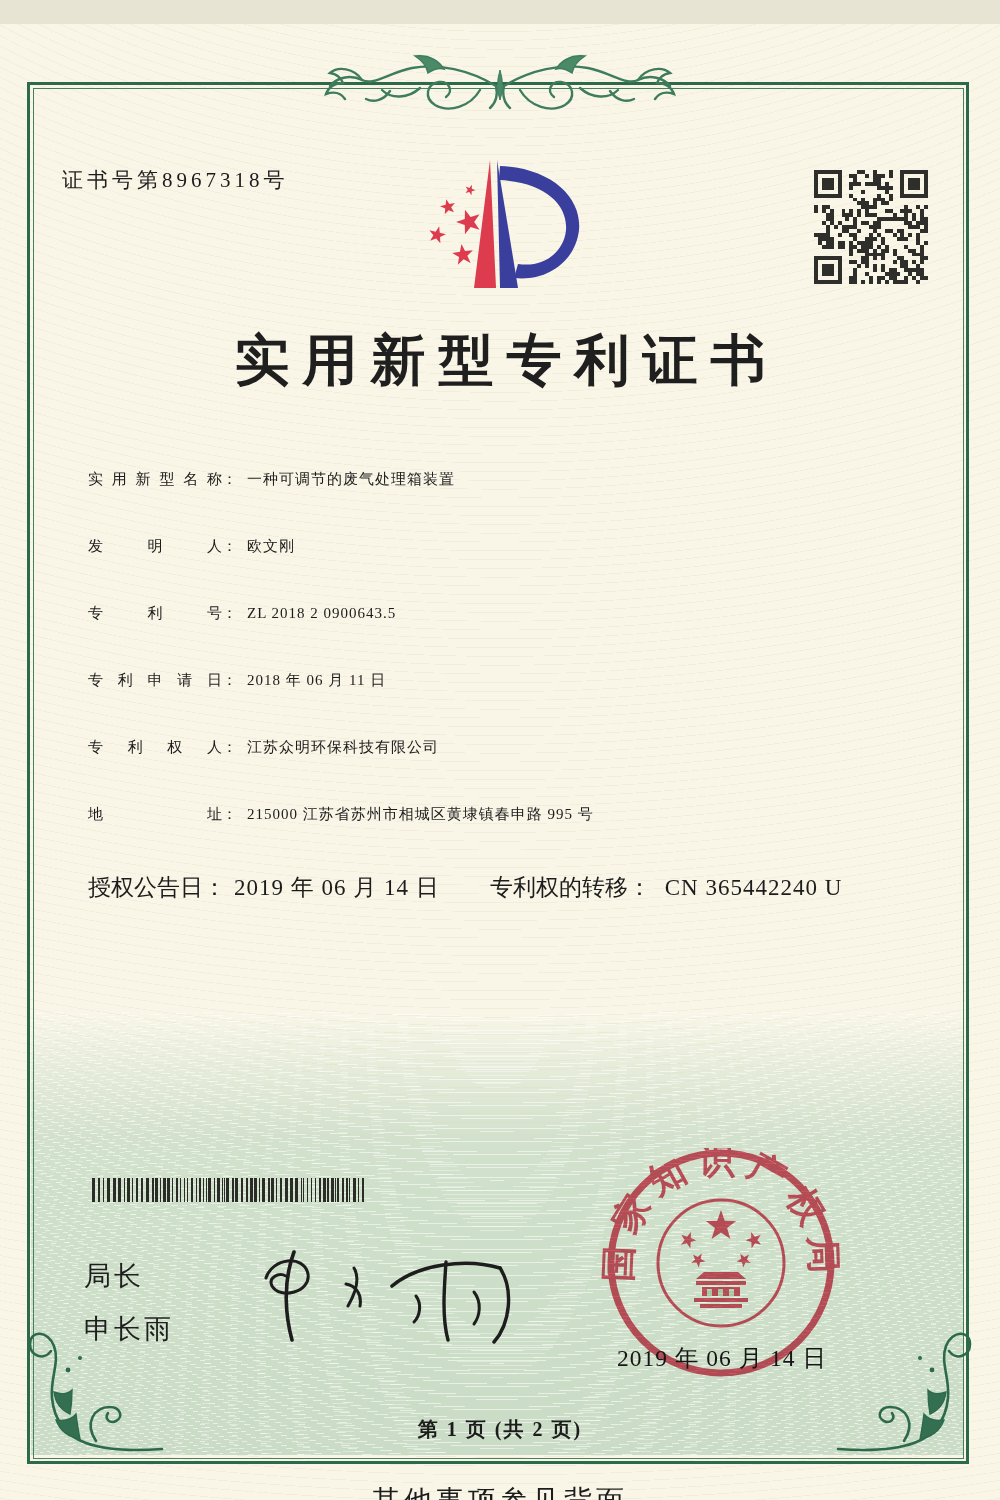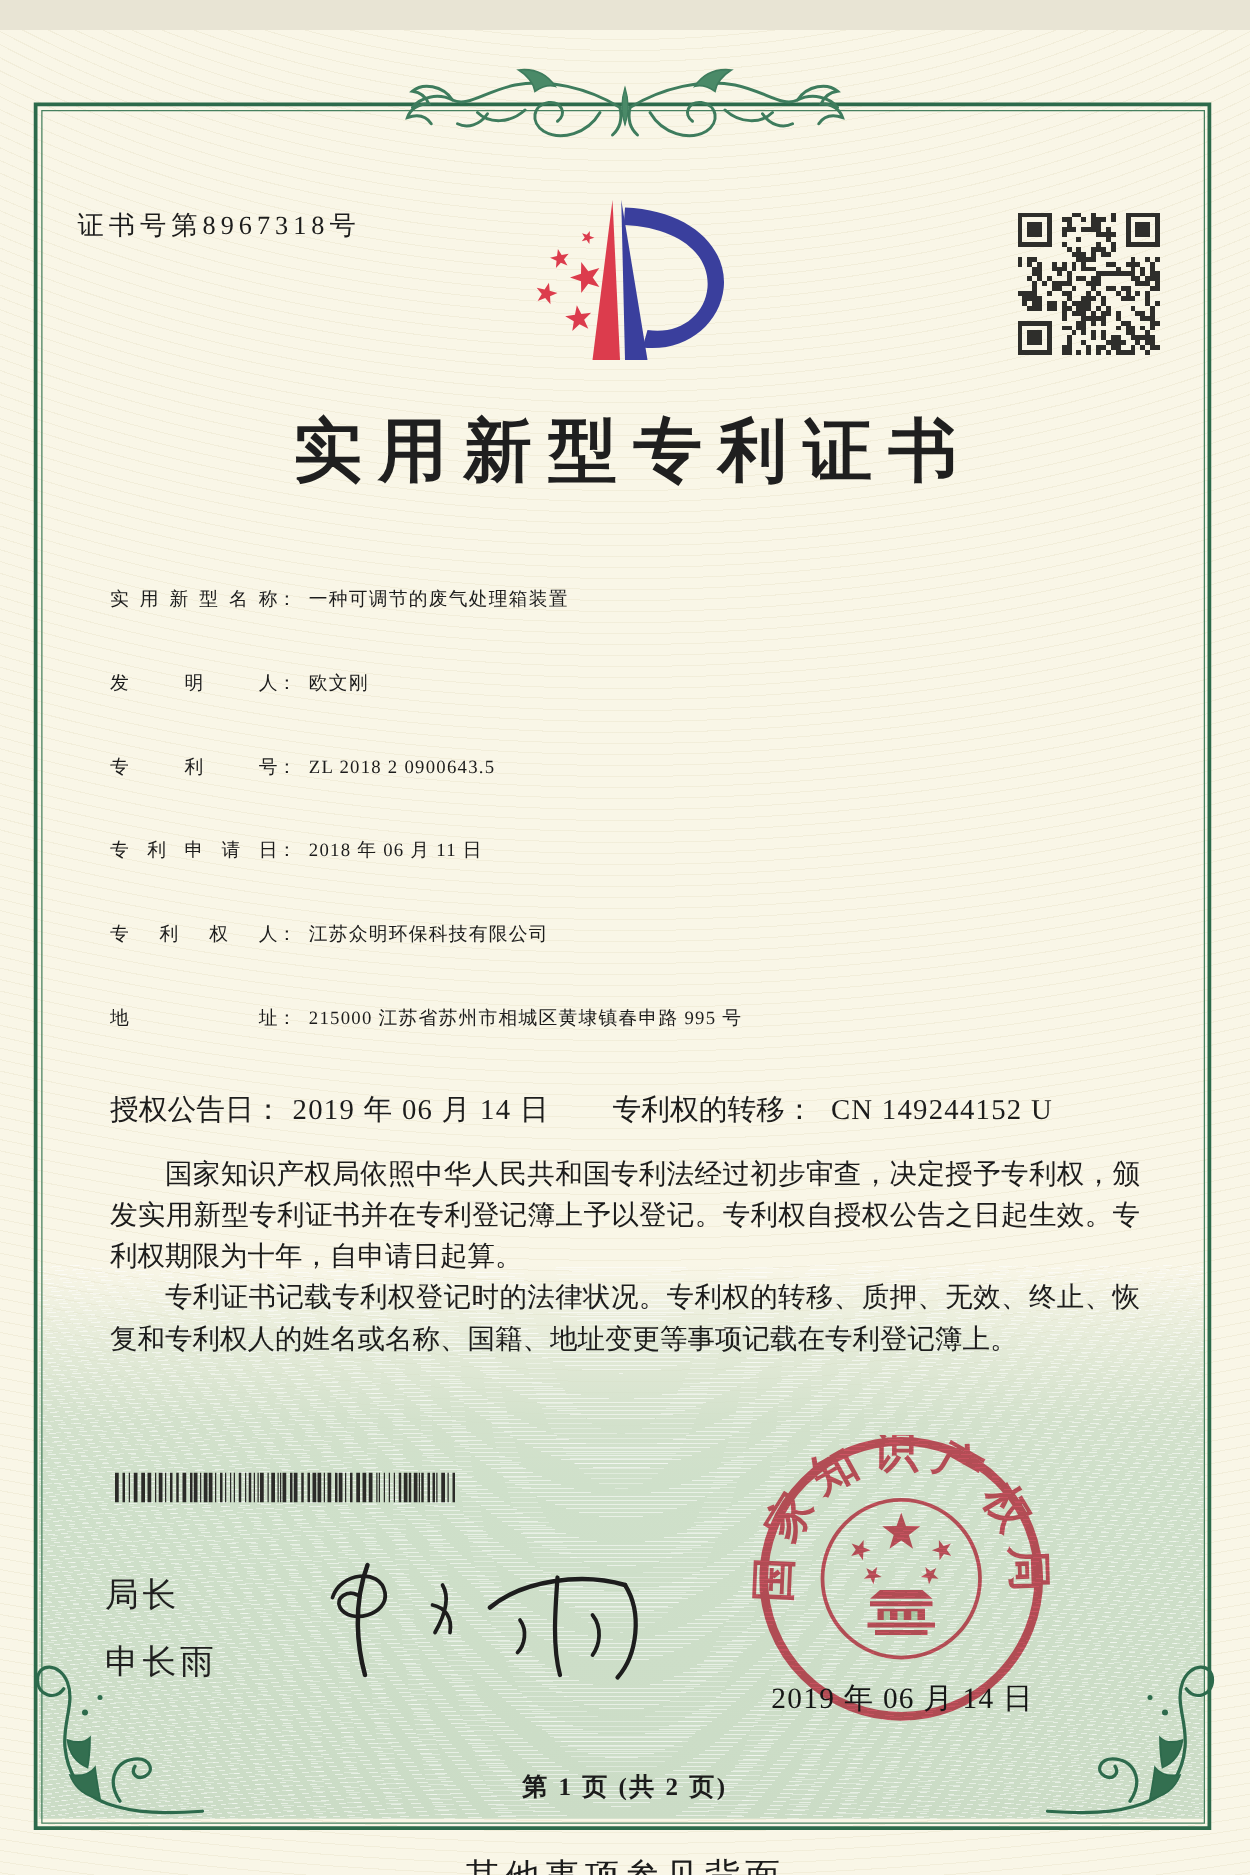--- a/index.html
+++ b/index.html
@@ -131,26 +131,22 @@
       <span class="field-value">215000  江苏省苏州市相城区黄埭镇春申路 995 号</span>
     </div>
     <div class="grant-row">
       <span class="grant-left">
         <span>授权公告日</span>
           <span>：</span>
         <span class="field-value">2019 年 06 月 14 日</span>
       </span>
       <span>
         <span>专利权的转移</span><span>：</span>
-        <span class="field-value">CN 149244152 U</span>
+        <span class="field-value">CN 365442240 U</span>
       </span>
-    </div>
-    <div class="paragraphs">
-      <p>国家知识产权局依照中华人民共和国专利法经过初步审查，决定授予专利权，颁发实用新型专利证书并在专利登记簿上予以登记。专利权自授权公告之日起生效。专利权期限为十年，自申请日起算。</p>
-      <p>专利证书记载专利权登记时的法律状况。专利权的转移、质押、无效、终止、恢复和专利权人的姓名或名称、国籍、地址变更等事项记载在专利登记簿上。</p>
     </div>
   </div>
 
   <svg class="barcode" width="274" height="24" viewBox="0 0 274 24" preserveAspectRatio="none">
     <path id="barcode-bars" fill="#2b2b28" d="M0 0h3v24h-3zM6 0h2v24h-2zM11 0h1v24h-1zM15 0h3v24h-3zM21 0h3v24h-3zM26 0h3v24h-3zM32 0h1v24h-1zM35 0h3v24h-3zM40 0h1v24h-1zM44 0h2v24h-2zM49 0h2v24h-2zM54 0h3v24h-3zM60 0h2v24h-2zM63 0h3v24h-3zM68 0h1v24h-1zM71 0h3v24h-3zM75 0h3v24h-3zM80 0h1v24h-1zM84 0h2v24h-2zM88 0h1v24h-1zM92 0h1v24h-1zM95 0h1v24h-1zM99 0h2v24h-2zM104 0h1v24h-1zM107 0h2v24h-2zM111 0h1v24h-1zM114 0h1v24h-1zM116 0h3v24h-3zM122 0h1v24h-1zM125 0h3v24h-3zM130 0h1v24h-1zM132 0h1v24h-1zM134 0h3v24h-3zM140 0h2v24h-2zM143 0h3v24h-3zM149 0h2v24h-2zM154 0h2v24h-2zM158 0h3v24h-3zM162 0h3v24h-3zM167 0h1v24h-1zM170 0h3v24h-3zM176 0h2v24h-2zM179 0h3v24h-3zM184 0h1v24h-1zM188 0h2v24h-2zM193 0h3v24h-3zM198 0h3v24h-3zM203 0h3v24h-3zM209 0h1v24h-1zM211 0h1v24h-1zM215 0h1v24h-1zM219 0h1v24h-1zM223 0h1v24h-1zM227 0h2v24h-2zM231 0h3v24h-3zM235 0h2v24h-2zM239 0h3v24h-3zM243 0h1v24h-1zM245 0h2v24h-2zM250 0h2v24h-2zM254 0h2v24h-2zM257 0h1v24h-1zM261 0h3v24h-3zM266 0h1v24h-1zM270 0h2v24h-2z"></path>
   </svg>
 
   <div class="officer">
     <div>局长</div>
     <div>申长雨</div>

